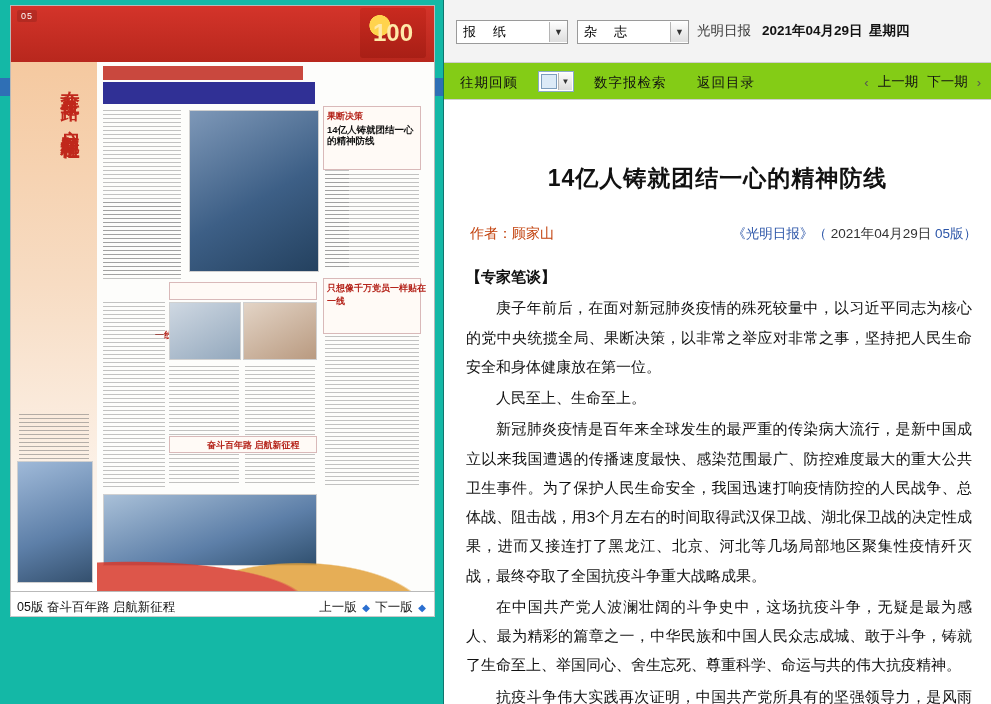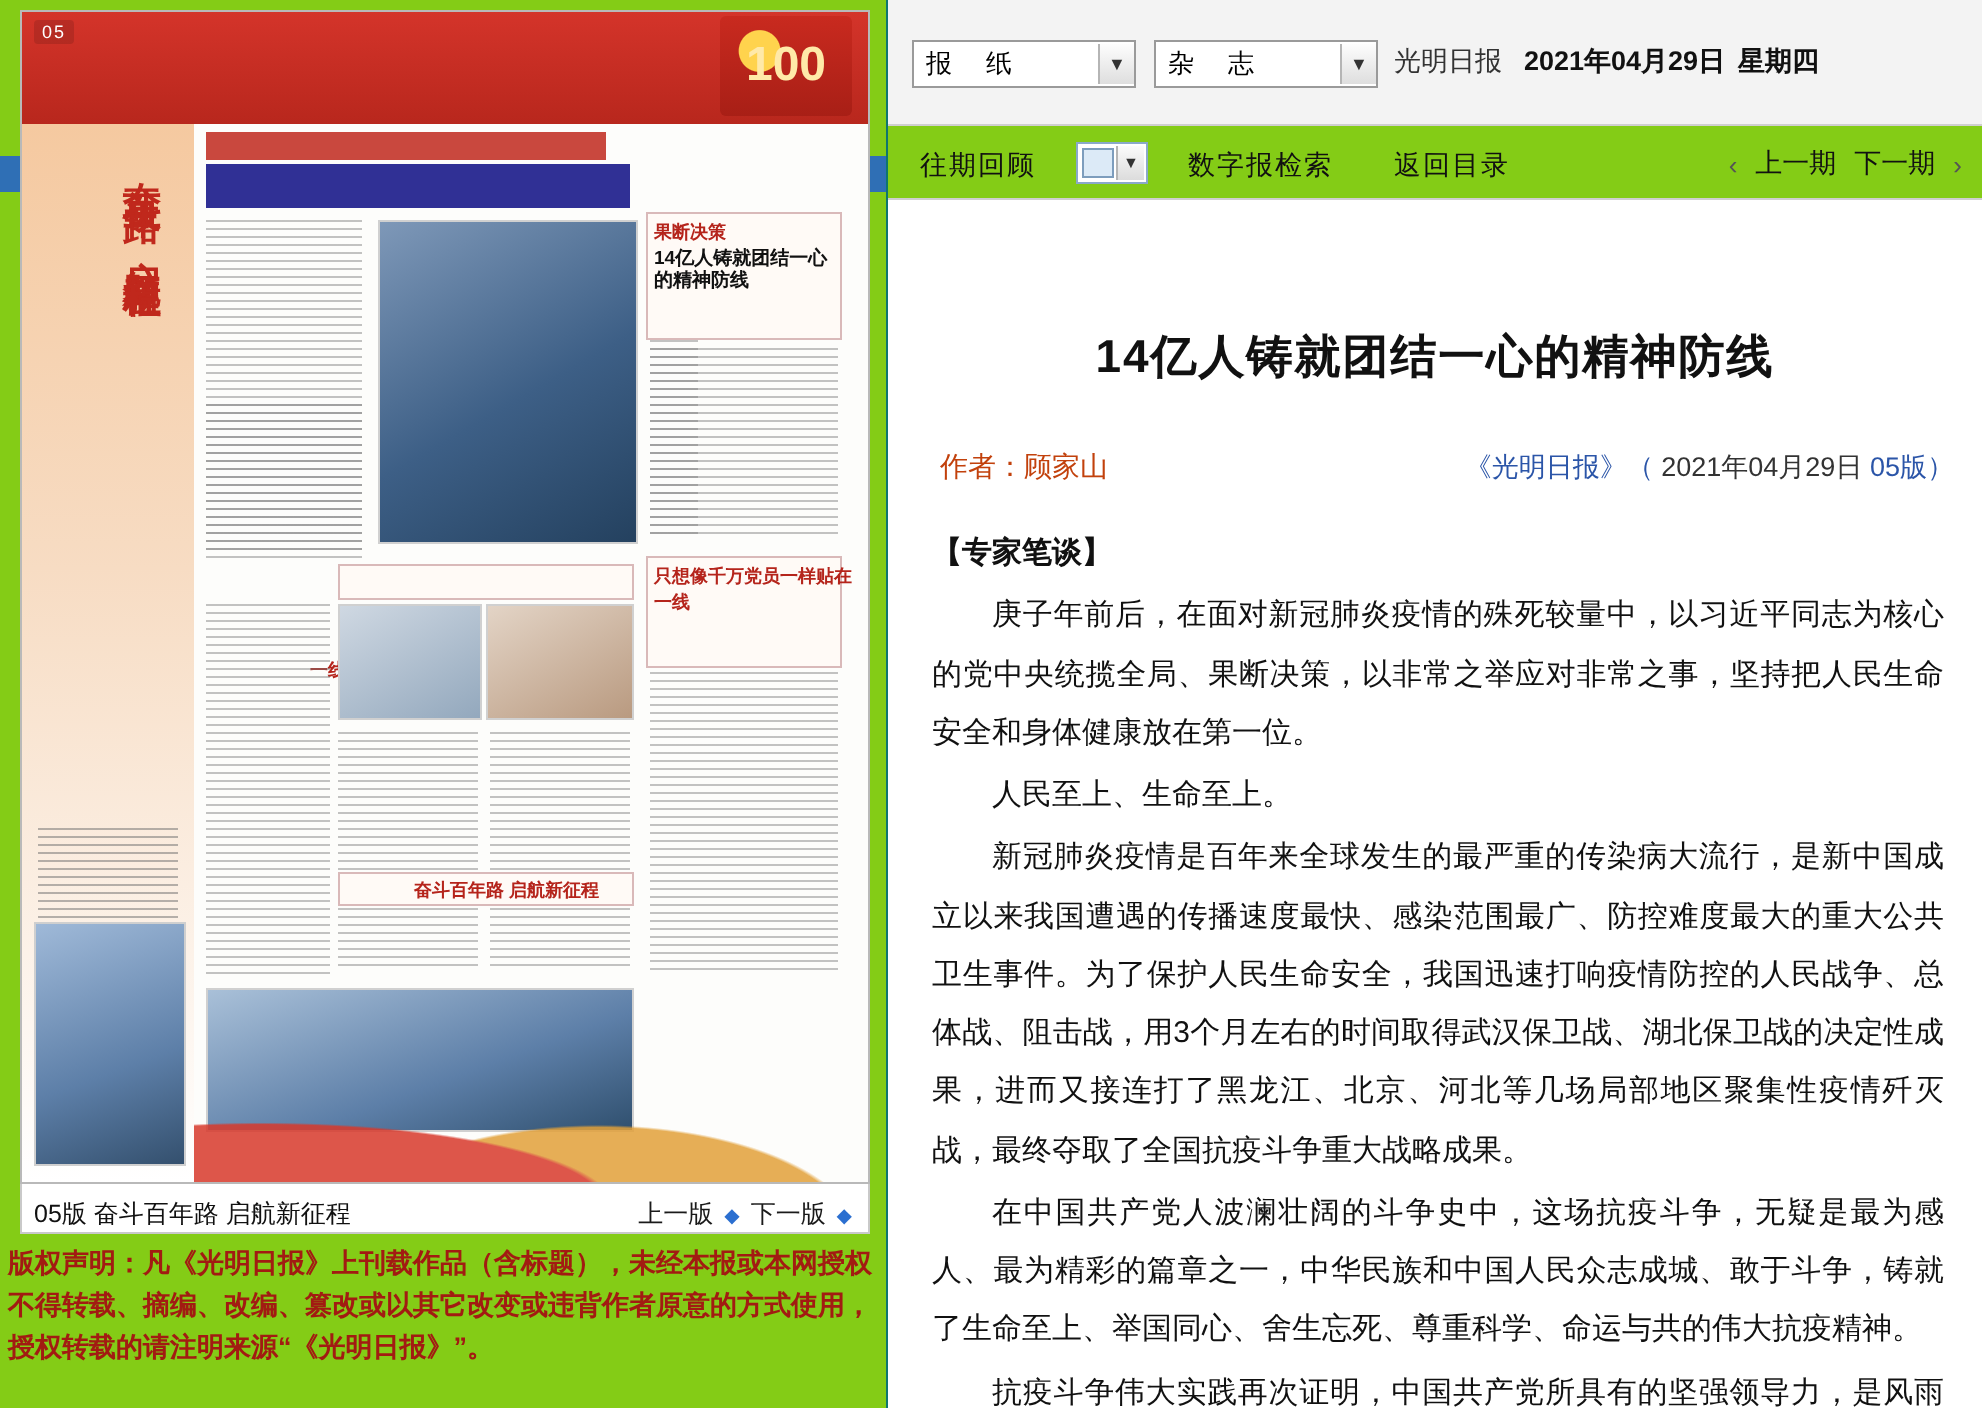--- a/index.html
+++ b/index.html
@@ -7,21 +7,21 @@
     width:991px;height:704px;
     background:#ffffff;
     font-family:"Liberation Sans","DejaVu Sans",sans-serif;
     font-size:13px;color:#000;
     overflow:hidden;
     position:relative;
   }
   
   #left-pane{
     position:absolute;left:0;top:0;width:443px;height:704px;
-    background:#84cc16;
+    background:#14b8a6;
     border-right:4px solid #0f766e;
     overflow:hidden;
   }
   #left-blue-bar{
     position:absolute;left:0;top:78px;width:443px;height:18px;
     background:#2f6fb5;
   }
   #page-thumb-wrap{
     position:absolute;left:10px;top:5px;width:423px;height:585px;
     border:1px solid #b9b9b9;background:#fff;overflow:hidden;
@@ -233,21 +233,20 @@
   <div id="thumb-caption">
     <span class="cap-text">05版 奋斗百年路 启航新征程</span>
     <span class="cap-nav">
       <span>上一版</span>
       <span class="nav-diamond">◆</span>
       <span>下一版</span>
       <span class="nav-diamond">◆</span>
     </span>
   </div>
 
-  <div id="copyright">版权声明：凡《光明日报》上刊载作品（含标题），未经本报或本网授权不得转载、摘编、改编、篡改或以其它改变或违背作者原意的方式使用，授权转载的请注明来源“《光明日报》”。</div>
 </div>
 
 <div id="right-pane">
 
   <div id="toolbar-top">
     <div class="sel" id="sel-paper">
       <span class="sel-label">报　纸</span>
       <span class="sel-arrow">▼</span>
     </div>
     <div class="sel" id="sel-magazine">

